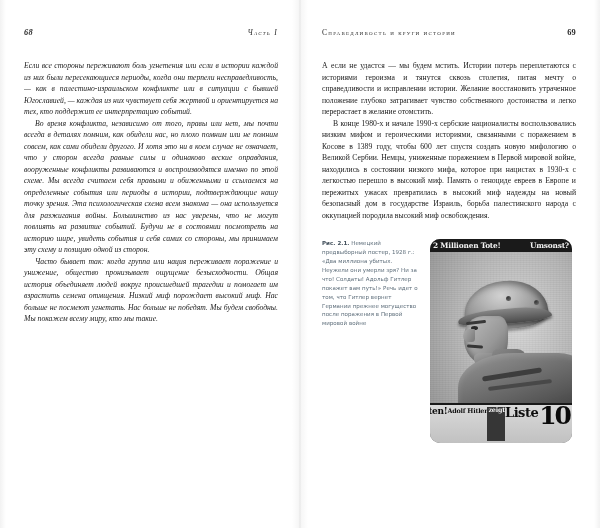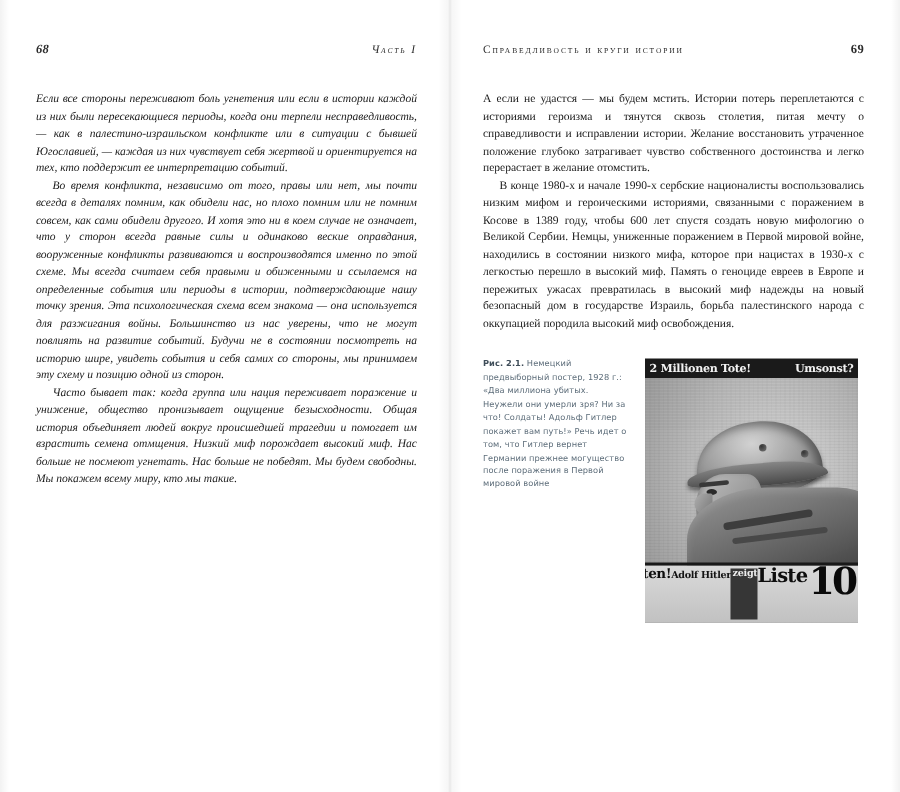--- a/index.html
+++ b/index.html
@@ -116,25 +116,26 @@
   }
   .fig-caption .lead {
     font-weight: bold;
     color: #3f4d59;
   }
 
   
   .poster {
     position: relative;
     width: 142px;
-    height: 176px;
+    height: 204px;
     background: #3b82f6;
     overflow: hidden;
     flex: none;
     filter: grayscale(100%) contrast(1.02);
+    border-radius: 10px;
   }
   .poster .paper {
     position: absolute; inset: 0;
     background:
       radial-gradient(ellipse at 62% 42%, #d8d4cd 0%, #b9b5ad 48%, #8e8a82 100%);
   }
   .poster .grain {
     position: absolute; inset: 0;
     background-image:
       repeating-linear-gradient(0deg, rgba(0,0,0,0.05) 0 1px, rgba(255,255,255,0.03) 1px 2px),

